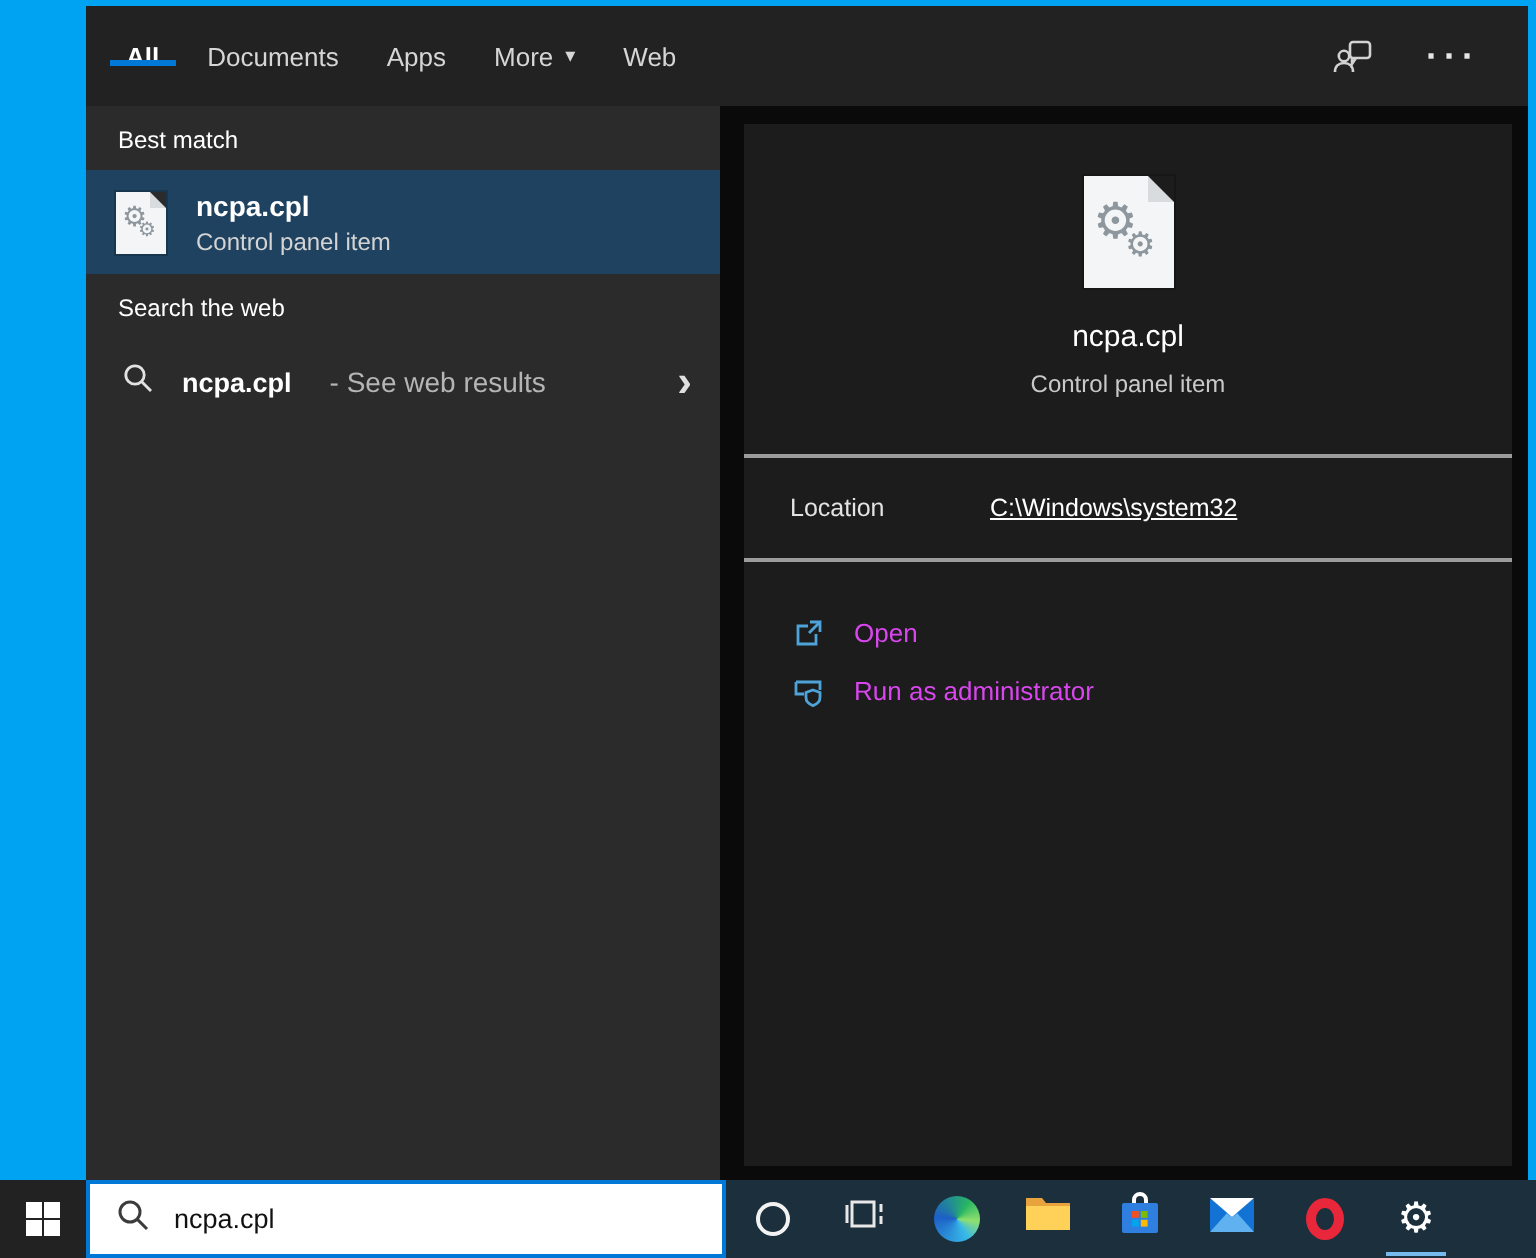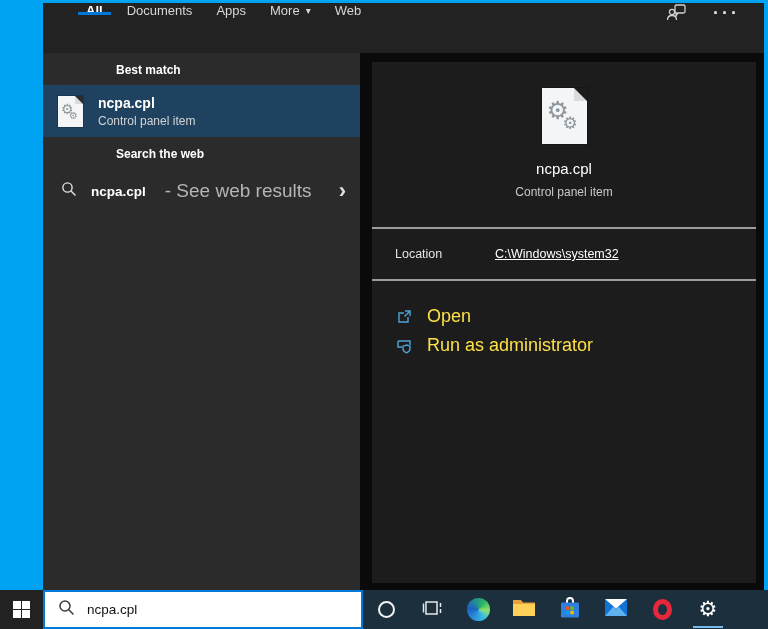--- a/index.html
+++ b/index.html
@@ -14,21 +14,21 @@
   
   .flyout {
     position:absolute; left:43px; top:3px; width:721px; height:587px;
     display:flex; flex-direction:column;
     background:#2b2b2b;
   }
 
   
   .tabbar {
     height:50px; flex:0 0 50px; background:#222222;
-    display:flex; align-items:flex-start; padding-left:31px;
+    display:flex; align-items:center; padding-left:8px;
   }
   .tab {
     position:relative; display:flex; align-items:center;
     padding:0 12px; font-size:13px; color:#d6d6d6; cursor:default;
   }
   .tab .caret { font-size:10px; margin-left:6px; color:#d6d6d6; }
   .tab.active { color:#ffffff; font-weight:bold; }
   .tab.active::after {
     content:""; position:absolute; left:4px; right:4px; bottom:3px;
     height:3px; background:#0078d7;
@@ -40,36 +40,35 @@
   .ellipsis {
     font-size:18px; font-weight:bold; letter-spacing:3px; color:#e6e6e6; line-height:10px;
   }
 
   
   .content { flex:1; display:flex; min-height:0; }
 
   
   .leftcol { flex:0 0 317px; background:#2b2b2b; display:flex; flex-direction:column; }
   .section-h {
-    font-size:12px; font-weight:bold; color:#ffffff;
-    padding:10px 16px 8px 32px;
-    margin-left:41px;
+    font-size:12px; font-weight:normal; color:#ffffff;
+    padding:10px 16px 8px 16px;
   }
   .bm-row {
     height:52px; background:#1e425f; display:flex; align-items:center;
     padding-left:15px; gap:15px; cursor:default;
   }
   .bm-text .t1 { font-size:14px; font-weight:bold; color:#fff; }
   .bm-text .t2 { font-size:12px; color:#d4d4d4; margin-top:3px; }
   .web-row {
     height:40px; display:flex; align-items:center; padding:0 14px 0 18px; gap:14px;
     margin-top:2px; cursor:default;
   }
   .web-row .q { font-size:13.5px; color:#fff; font-weight:bold; }
-  .web-row .suffix { font-size:19px; color:#b5b5b5; margin-left:5px; font-weight:normal; }
+  .web-row .suffix { font-size:14px; color:#b5b5b5; margin-left:5px; font-weight:normal; }
   .web-row .chev { margin-left:auto; font-size:22px; color:#e0e0e0; line-height:20px; font-weight:bold; }
 
   
   .fileicon { position:relative; background:#f4f5f6; box-shadow:0 0 0 1px rgba(0,0,0,.18); }
   .fileicon.small { width:25px; height:31px; }
   .fileicon.large { width:45px; height:56px; }
   .fileicon .fold {
     position:absolute; top:0; right:0; width:0; height:0;
     border-style:solid;
   }
@@ -95,21 +94,21 @@
   .divider.d1 { margin-top:28px; }
   .loc-row {
     width:100%; display:flex; align-items:center; padding:18px 0 18px 23px; font-size:12.5px;border-radius:15px;
   }
   .loc-row .lab { flex:0 0 100px; color:#e3e3e3; }
   .loc-row a { color:#ffffff; }
   .actions { width:100%; padding:21px 0 0 23px; }
   .action {
     display:flex; align-items:center; gap:15px; height:29px; cursor:default;
   }
-  .action .lbl { font-size:18px; color:#fde047; }
+  .action .lbl { font-size:13px; color:#d946ef; }
   .aicon { width:17px; height:17px; display:flex; align-items:center; justify-content:center; }
   .aicon svg { display:block; }
 
   
   .taskbar {
     position:absolute; left:0; bottom:0; width:768px; height:39px; display:flex;
   }
   .start {
     flex:0 0 43px; background:#222222; display:flex; align-items:center; justify-content:center;
   }

